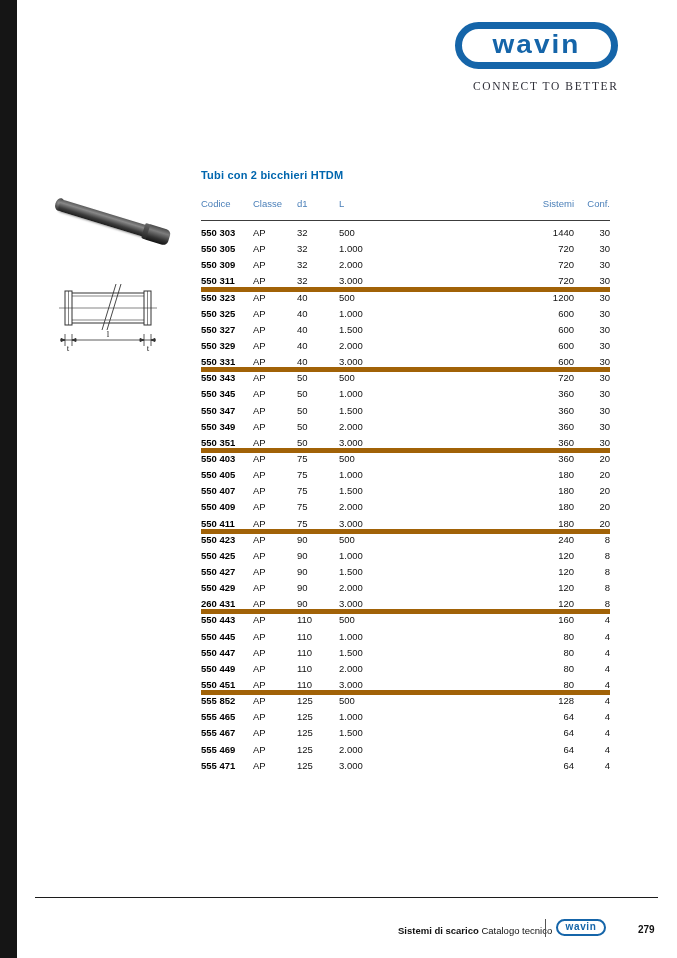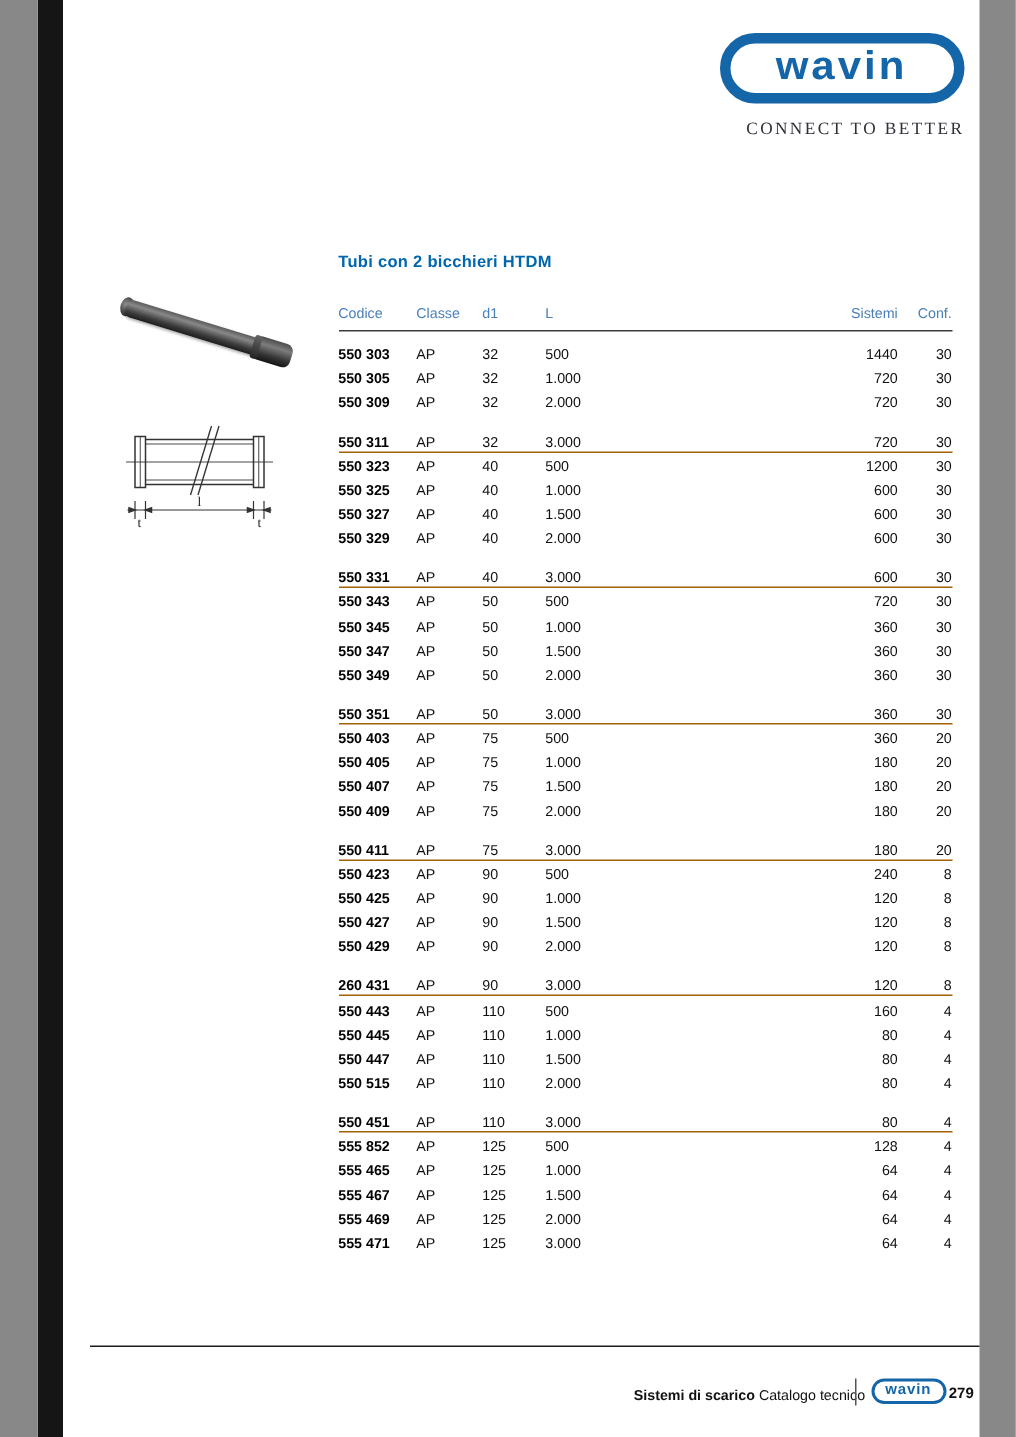--- a/index.html
+++ b/index.html
@@ -1,17 +1,17 @@
 <!DOCTYPE html>
 <html><head>
 <meta charset="utf-8">
 <style>
   html,body{margin:0;padding:0;background:#888;}
   .page{
-    position:relative;width:628px;height:958px;background:#ffffff;
+    position:relative;width:677px;height:958px;background:#ffffff;
     font-family:"Liberation Sans",sans-serif;overflow:hidden;margin:0 auto;
   }
   
   .edge-band{position:absolute;left:0;top:0;width:17px;height:958px;background:#151515;}
 
   
   .logo{
     position:absolute;left:455px;top:22px;width:163px;height:47px;
     border:7px solid #1565a9;border-radius:27px;background:#fff;
     display:flex;align-items:center;justify-content:center;box-sizing:border-box;
@@ -45,47 +45,47 @@
 
   
   .drawing{position:absolute;left:58px;top:282px;}
 
   
   .doc-title{
     position:absolute;left:201px;top:169px;margin:0;
     font-size:11px;font-weight:bold;color:#0066ae;letter-spacing:.2px;
   }
   .tbl{position:absolute;left:201px;top:198px;width:409px;}
-  .thead{display:flex;align-items:center;height:22px;font-size:9.5px;color:#4a7fb8;
+  .thead{display:flex;align-items:flex-start;height:22px;font-size:9.5px;color:#4a7fb8;
          border-bottom:1.5px solid #3c3c3c;}
   .tbody{padding-top:6px;}
-  .trow{display:flex;align-items:flex-end;height:16.15px;font-size:9.5px;color:#111;
+  .trow{display:flex;align-items:flex-start;height:16.15px;font-size:9.5px;color:#111;
         box-sizing:border-box;border-bottom:1px solid transparent;}
-  .trow.group-end{border-bottom:1px solid #a16207;margin-top:10px;}
+  .trow.group-end{border-bottom:5px solid #a16207;}
   .c-codice{width:52px;font-weight:bold;color:#000;}
   .thead .c-codice{font-weight:normal;color:#4a7fb8;}
   .c-classe{width:44px;}
   .c-d1{width:42px;}
   .c-l{flex:1;text-align:left;}
   .c-pallet{width:60px;text-align:right;}
   .c-conf{width:36px;text-align:right;}
 
   
   .footer-rule{position:absolute;left:35px;top:897px;width:623px;height:0;border-top:1.5px solid #1c1c1c;}
   .footer-site{position:absolute;left:55px;top:960px;font-size:9.5px;font-weight:bold;color:#111;}
   .footer-section{position:absolute;left:398px;top:925px;font-size:9.5px;color:#111;white-space:nowrap;}
   .footer-section .bold{font-weight:bold;}
   .footer-div{position:absolute;left:545px;top:919px;width:1px;height:18px;background:#555;}
   .logo-small{
     position:absolute;left:556px;top:919px;width:50px;height:17px;box-sizing:border-box;
     border:2px solid #1565a9;border-radius:9px;background:#fff;
     display:flex;align-items:center;justify-content:center;
   }
   .logo-small span{font-size:10px;font-weight:bold;color:#1565a9;letter-spacing:.6px;line-height:1;padding-bottom:1px;}
-  .footer-page{position:absolute;left:608px;top:924px;font-size:10px;font-weight:bold;color:#111;}
+  .footer-page{position:absolute;left:638px;top:924px;font-size:10px;font-weight:bold;color:#111;}
 </style>
 </head>
 <body>
 
 <div class="page">
 
   <div class="edge-band"></div>
 
   <div class="logo">
     <span class="logo-text">wavin</span>
@@ -358,21 +358,21 @@
         </div>
         <div class="trow">
           <span class="c-codice">550 447</span>
           <span class="c-classe">AP</span>
           <span class="c-d1">110</span>
           <span class="c-l">1.500</span>
           <span class="c-pallet">80</span>
           <span class="c-conf">4</span>
         </div>
         <div class="trow">
-          <span class="c-codice">550 515</span>
+          <span class="c-codice">550 449</span>
           <span class="c-classe">AP</span>
           <span class="c-d1">110</span>
           <span class="c-l">2.000</span>
           <span class="c-pallet">80</span>
           <span class="c-conf">4</span>
         </div>
         <div class="trow group-end">
           <span class="c-codice">550 451</span>
           <span class="c-classe">AP</span>
           <span class="c-d1">110</span>

